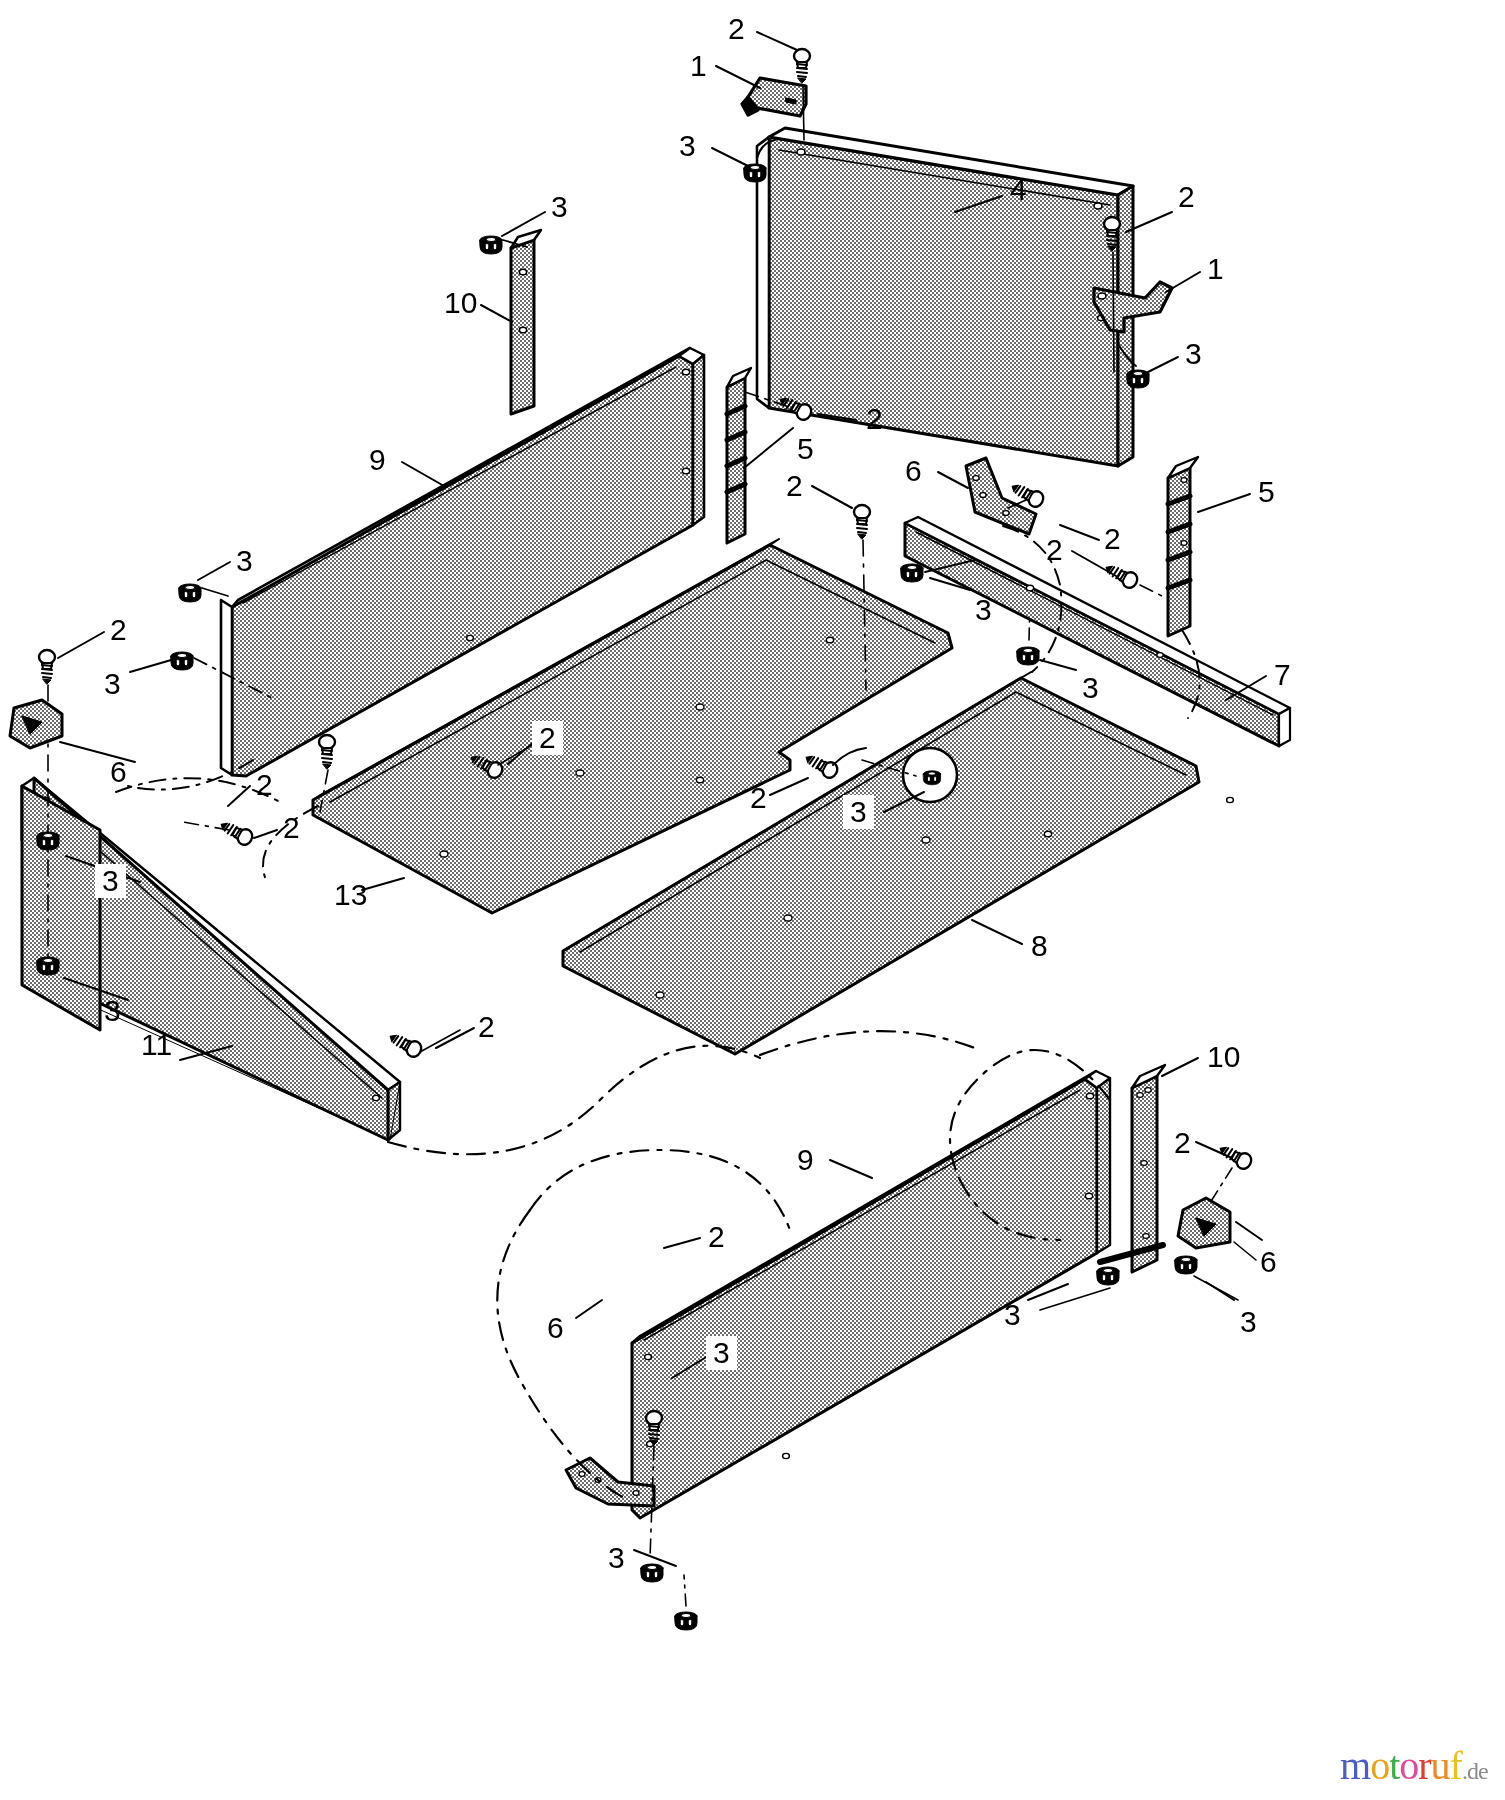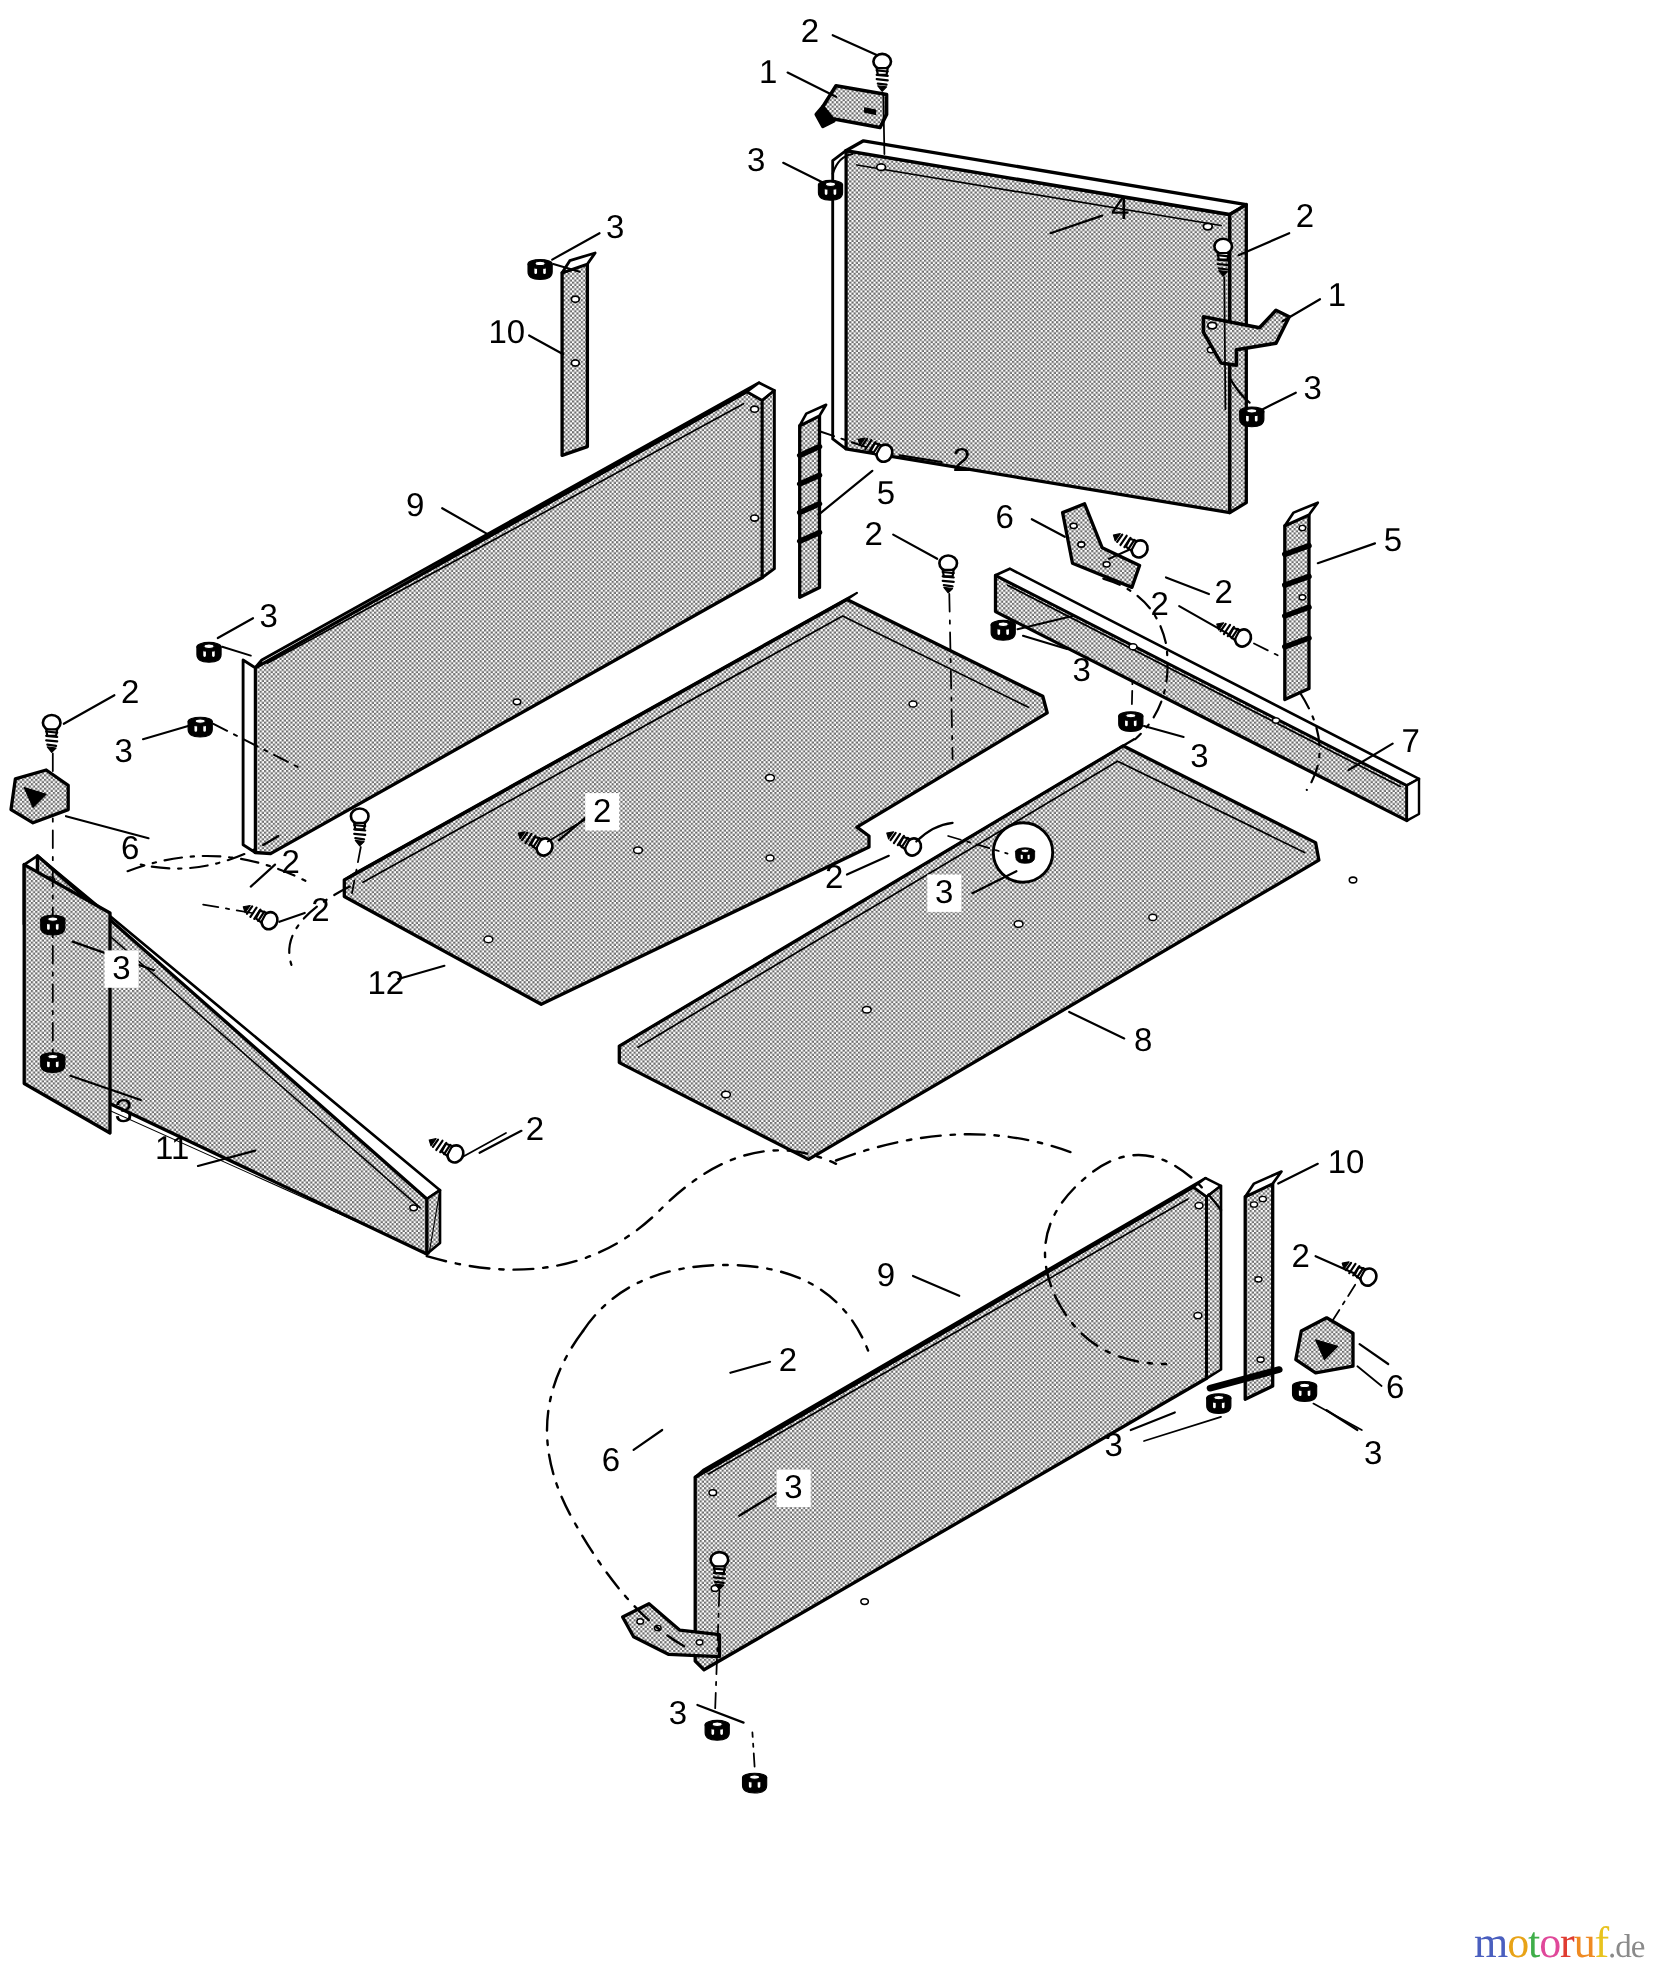--- a/index.html
+++ b/index.html
@@ -23,21 +23,21 @@
   }
   .wm{
     position:absolute;
     font-family:"Liberation Serif", serif;
     font-size:40px;
     letter-spacing:-1px;
     white-space:nowrap;
     line-height:1;
   }
   .wm .s{display:inline-block;}
-  .wm .dot{font-size:30px;color:#8a8a8a;}
+  .wm .dot{font-size:24px;color:#8a8a8a;}
 </style>
 </head>
 <body>
 
 <div id="stage">
 
   <svg id="art" viewBox="0 0 1505 1800" xmlns="http://www.w3.org/2000/svg">
     <defs>
       <pattern id="hatch" width="4" height="4" patternUnits="userSpaceOnUse">
         <rect width="4" height="4" fill="#ffffff"></rect>
@@ -427,21 +427,21 @@
   <div class="callout" style="left:1082px;top:673px">3</div>
   <div class="callout" style="left:1274px;top:660px">7</div>
   <div class="callout" style="left:236px;top:546px">3</div>
   <div class="callout" style="left:110px;top:615px">2</div>
   <div class="callout" style="left:104px;top:669px">3</div>
   <div class="callout" style="left:110px;top:757px">6</div>
   <div class="callout" style="left:256px;top:770px">2</div>
   <div class="callout" style="left:283px;top:813px">2</div>
   <div class="callout boxed" style="left:95px;top:864px">3</div>
   <div class="callout boxed" style="left:532px;top:721px">2</div>
-  <div class="callout" style="left:334px;top:880px">12</div>
+  <div class="callout" style="left:334px;top:880px">13</div>
   <div class="callout" style="left:750px;top:783px">2</div>
   <div class="callout boxed" style="left:843px;top:795px">3</div>
   <div class="callout" style="left:1031px;top:931px">8</div>
   <div class="callout" style="left:104px;top:996px">3</div>
   <div class="callout" style="left:141px;top:1030px">11</div>
   <div class="callout" style="left:478px;top:1012px">2</div>
   <div class="callout" style="left:1207px;top:1042px">10</div>
   <div class="callout" style="left:1174px;top:1128px">2</div>
   <div class="callout" style="left:797px;top:1145px">9</div>
   <div class="callout" style="left:1260px;top:1247px">6</div>

